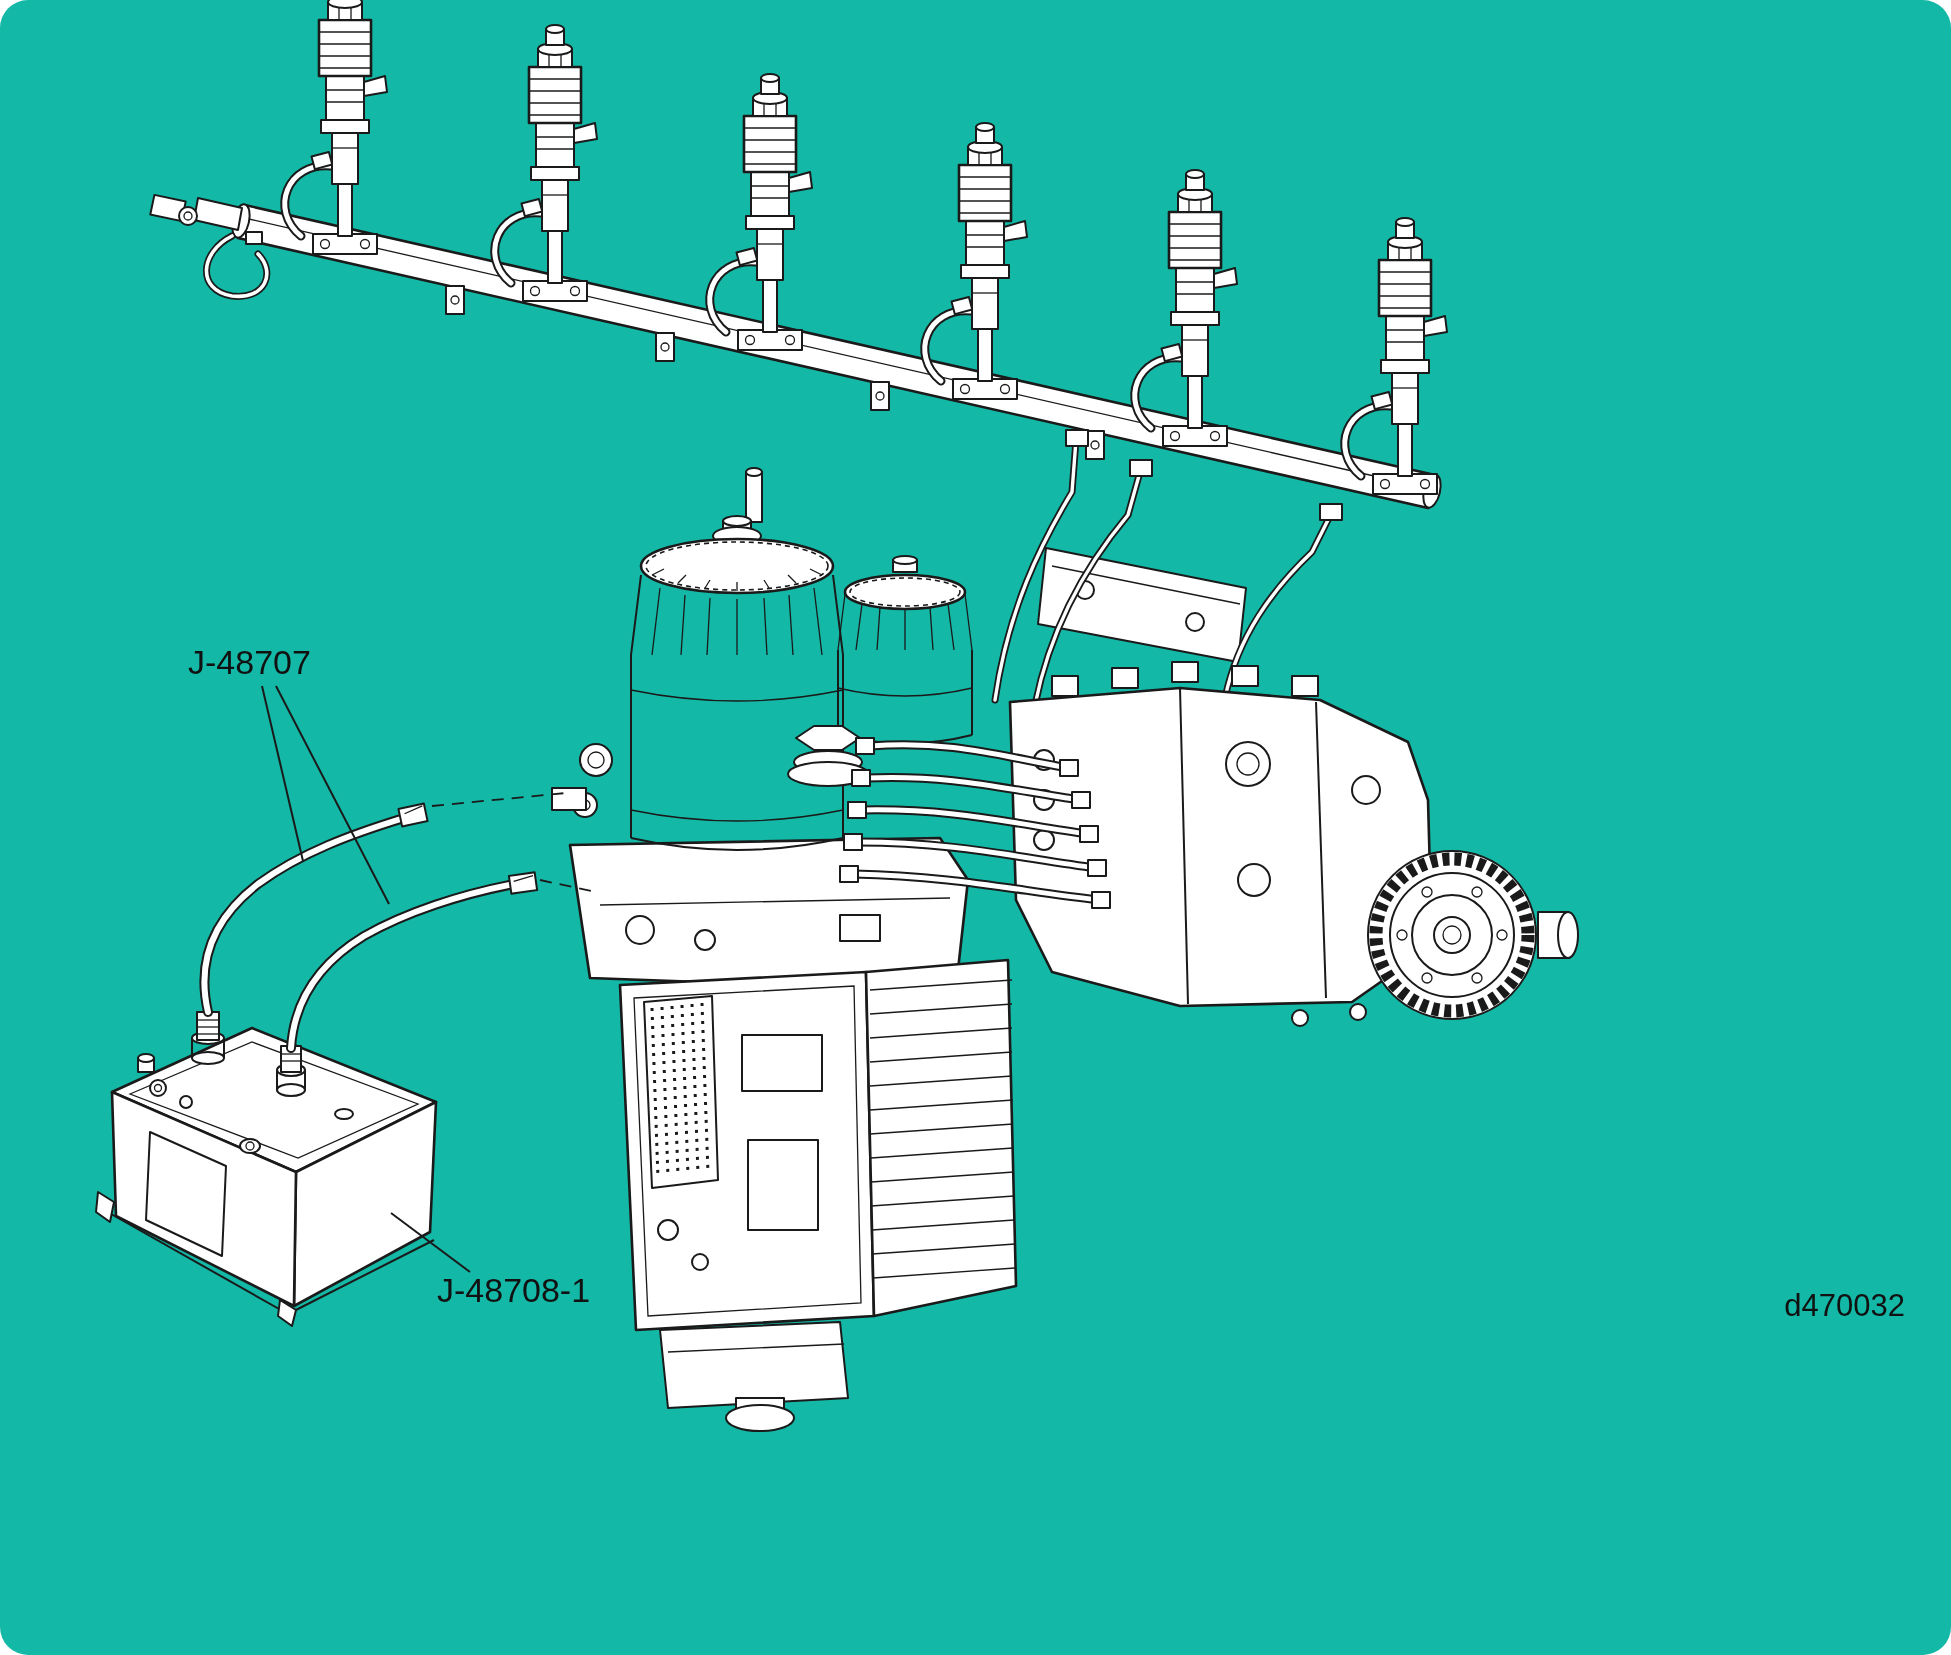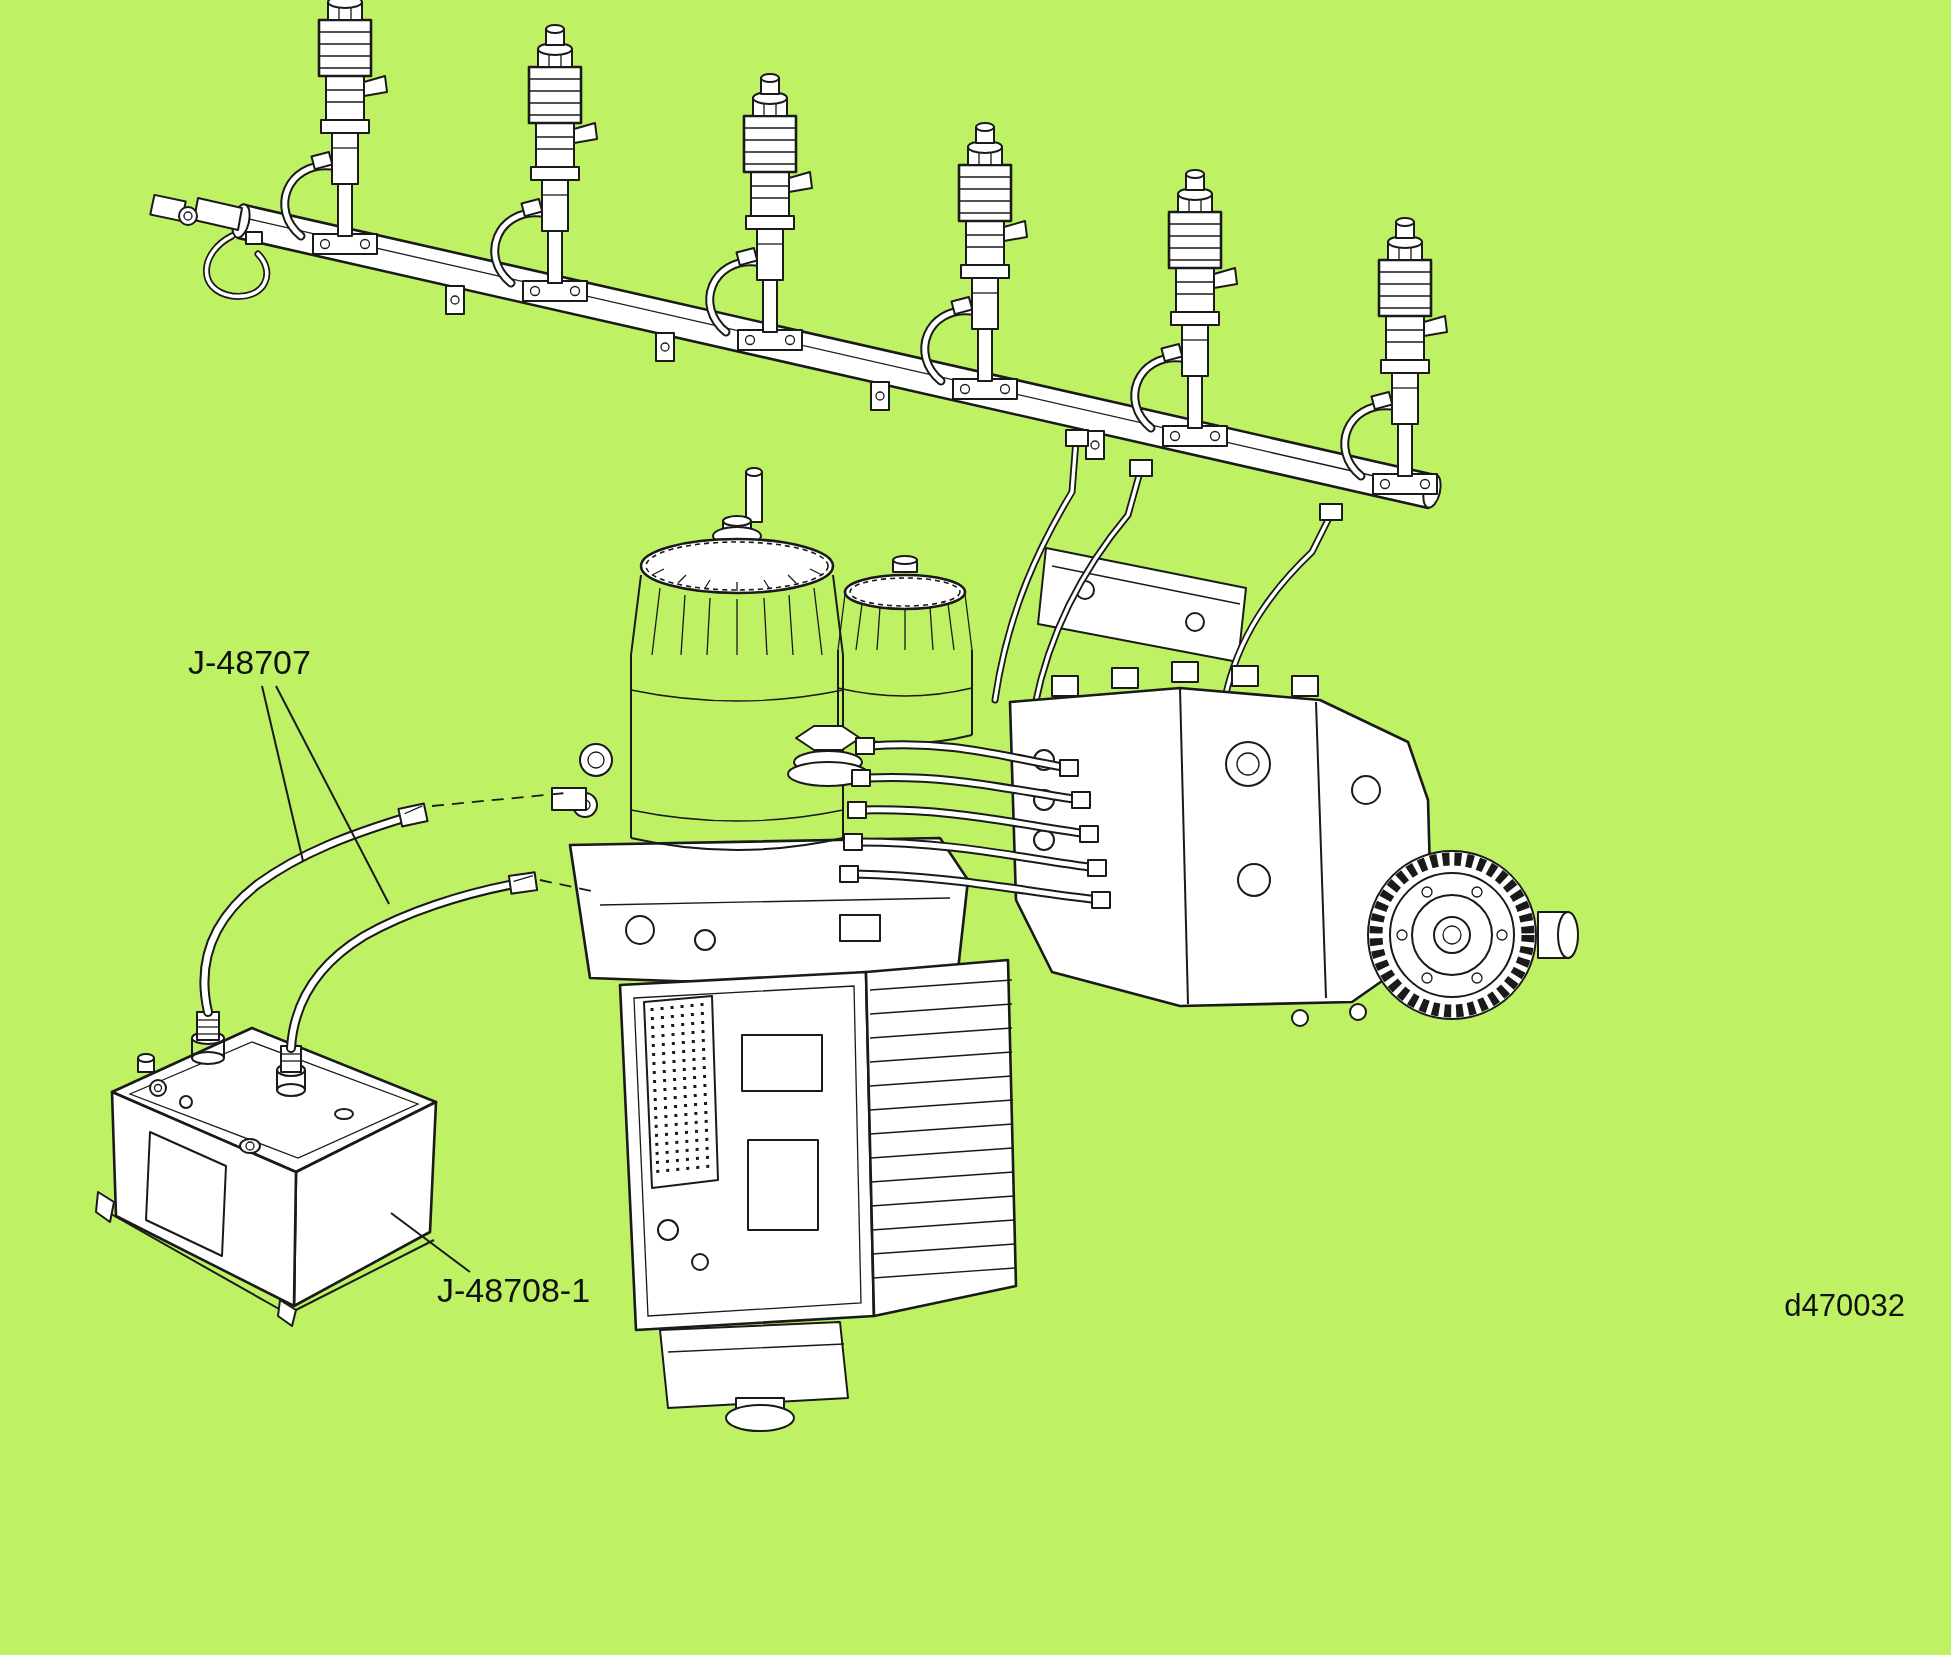--- a/index.html
+++ b/index.html
@@ -1,17 +1,17 @@
 <!DOCTYPE html>
 <html><head>
 <meta charset="utf-8">
 <style>
   html,body{margin:0;padding:0;background:#ffffff;}
-  .stage{position:relative;width:1951px;height:1655px;background:#bef264;overflow:hidden;
-         font-family:"Liberation Sans",sans-serif;}
+  .stage{position:relative;width:1951px;height:1655px;background:#14b8a6;overflow:hidden;
+         font-family:"Liberation Sans",sans-serif;border-radius:28px;}
   svg{display:block;}
   .part{fill:#ffffff;stroke:#1a1a1a;stroke-width:2;stroke-linejoin:round;}
   .partT{fill:#ffffff;stroke:#1a1a1a;stroke-width:2.6;stroke-linejoin:round;}
   .ln{fill:none;stroke:#1a1a1a;stroke-width:1.3;}
   .ln2{fill:none;stroke:#1a1a1a;stroke-width:2;}
   .tube-o{fill:none;stroke:#1a1a1a;stroke-width:9;stroke-linecap:round;}
   .tube-i{fill:none;stroke:#ffffff;stroke-width:5;stroke-linecap:round;}
   .tube2-o{fill:none;stroke:#1a1a1a;stroke-width:7;stroke-linecap:round;}
   .tube2-i{fill:none;stroke:#ffffff;stroke-width:3.6;stroke-linecap:round;}
   .hose-o{fill:none;stroke:#1a1a1a;stroke-width:10;stroke-linecap:round;}

